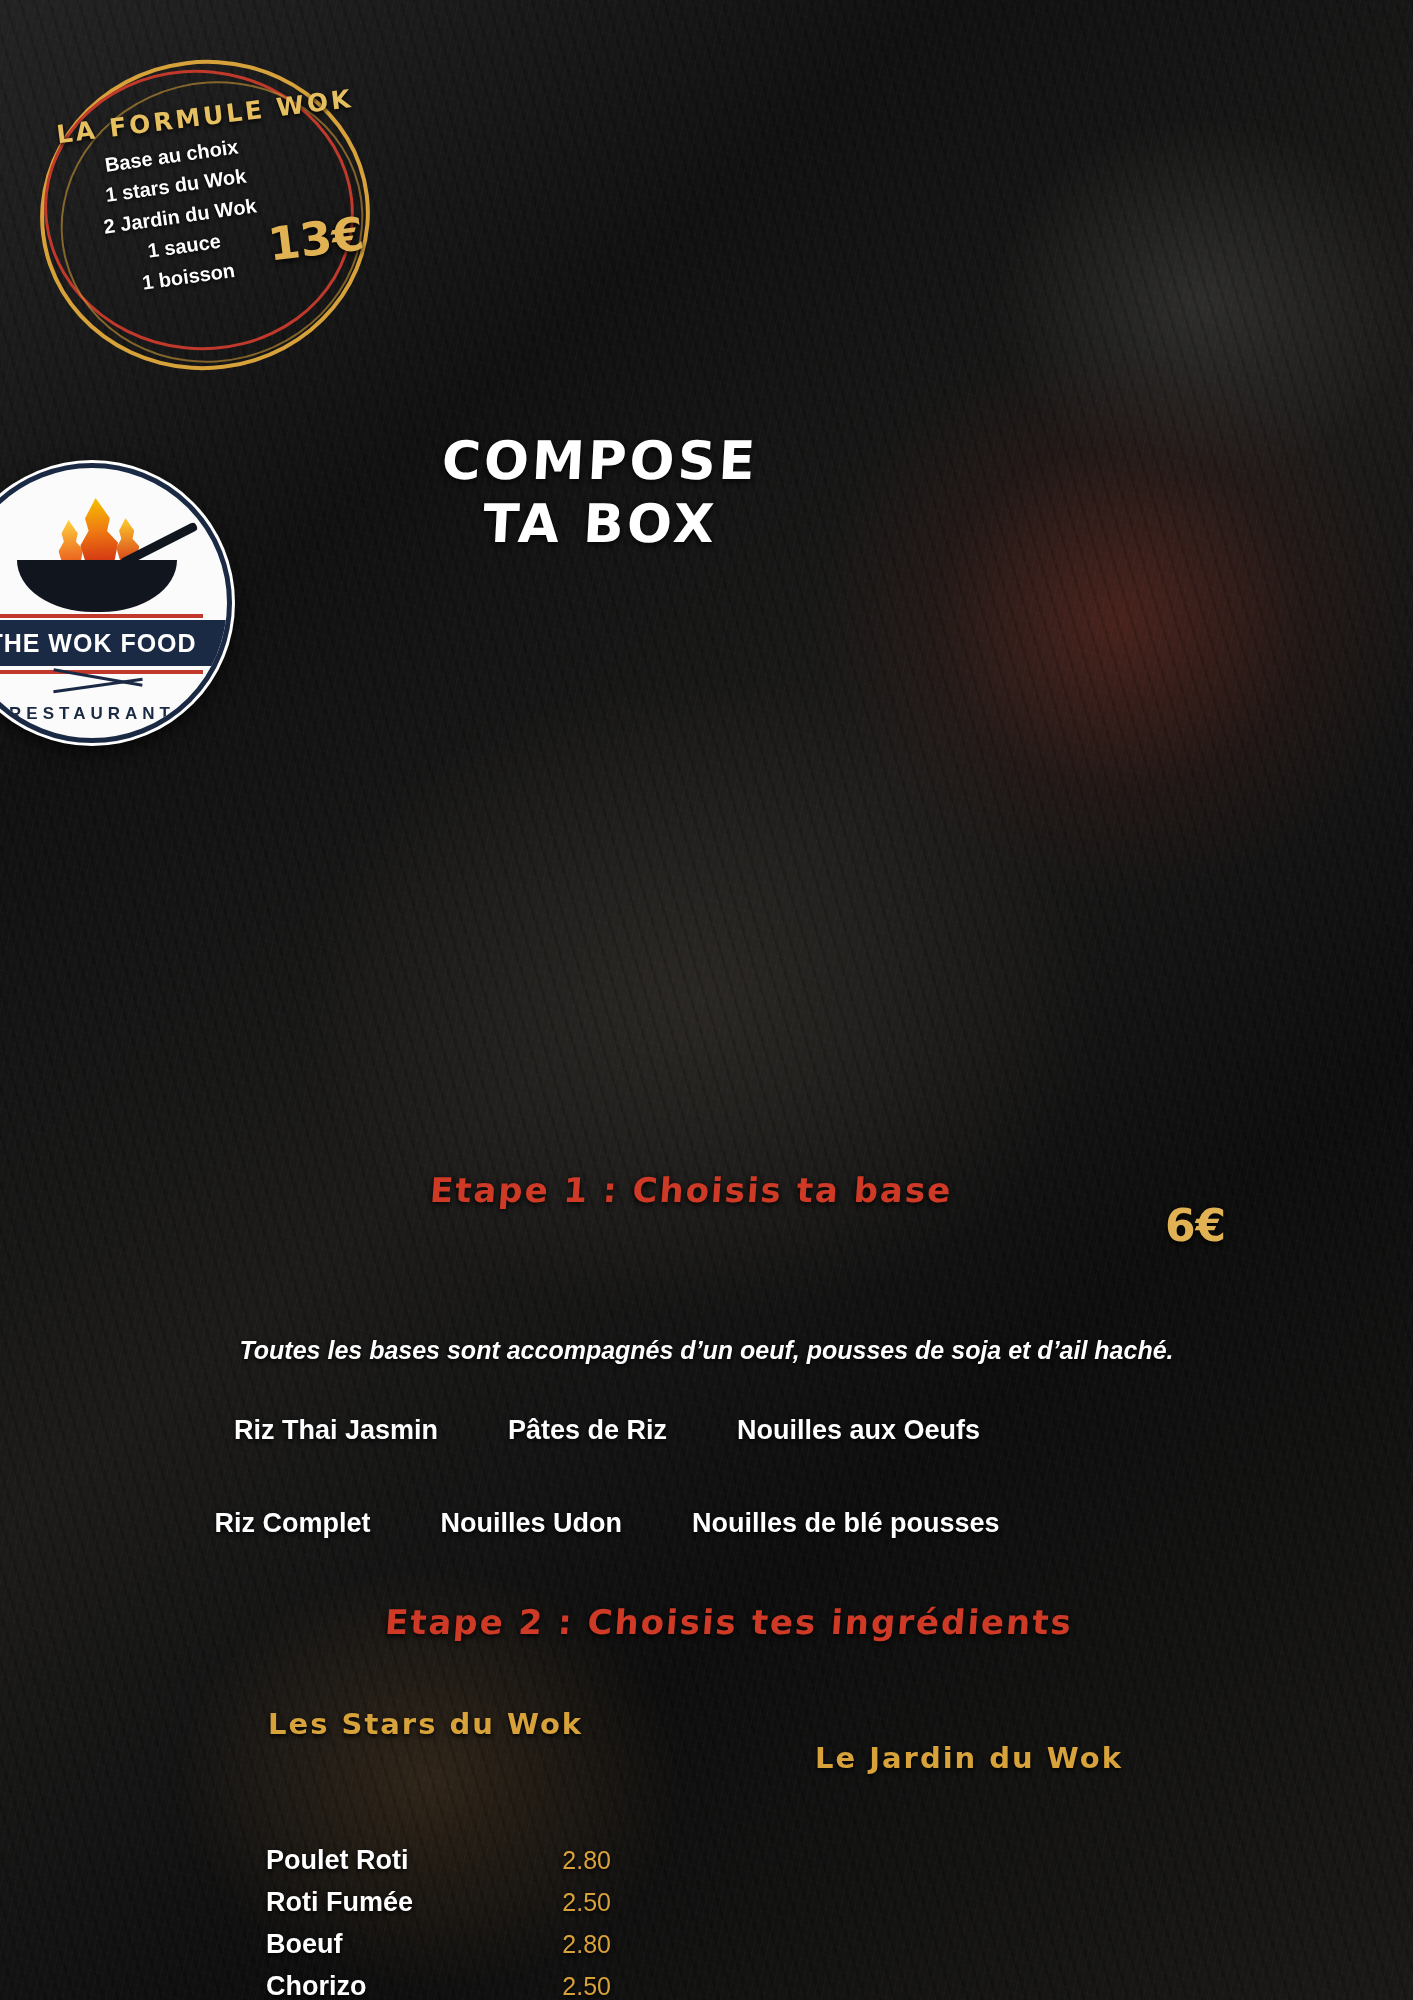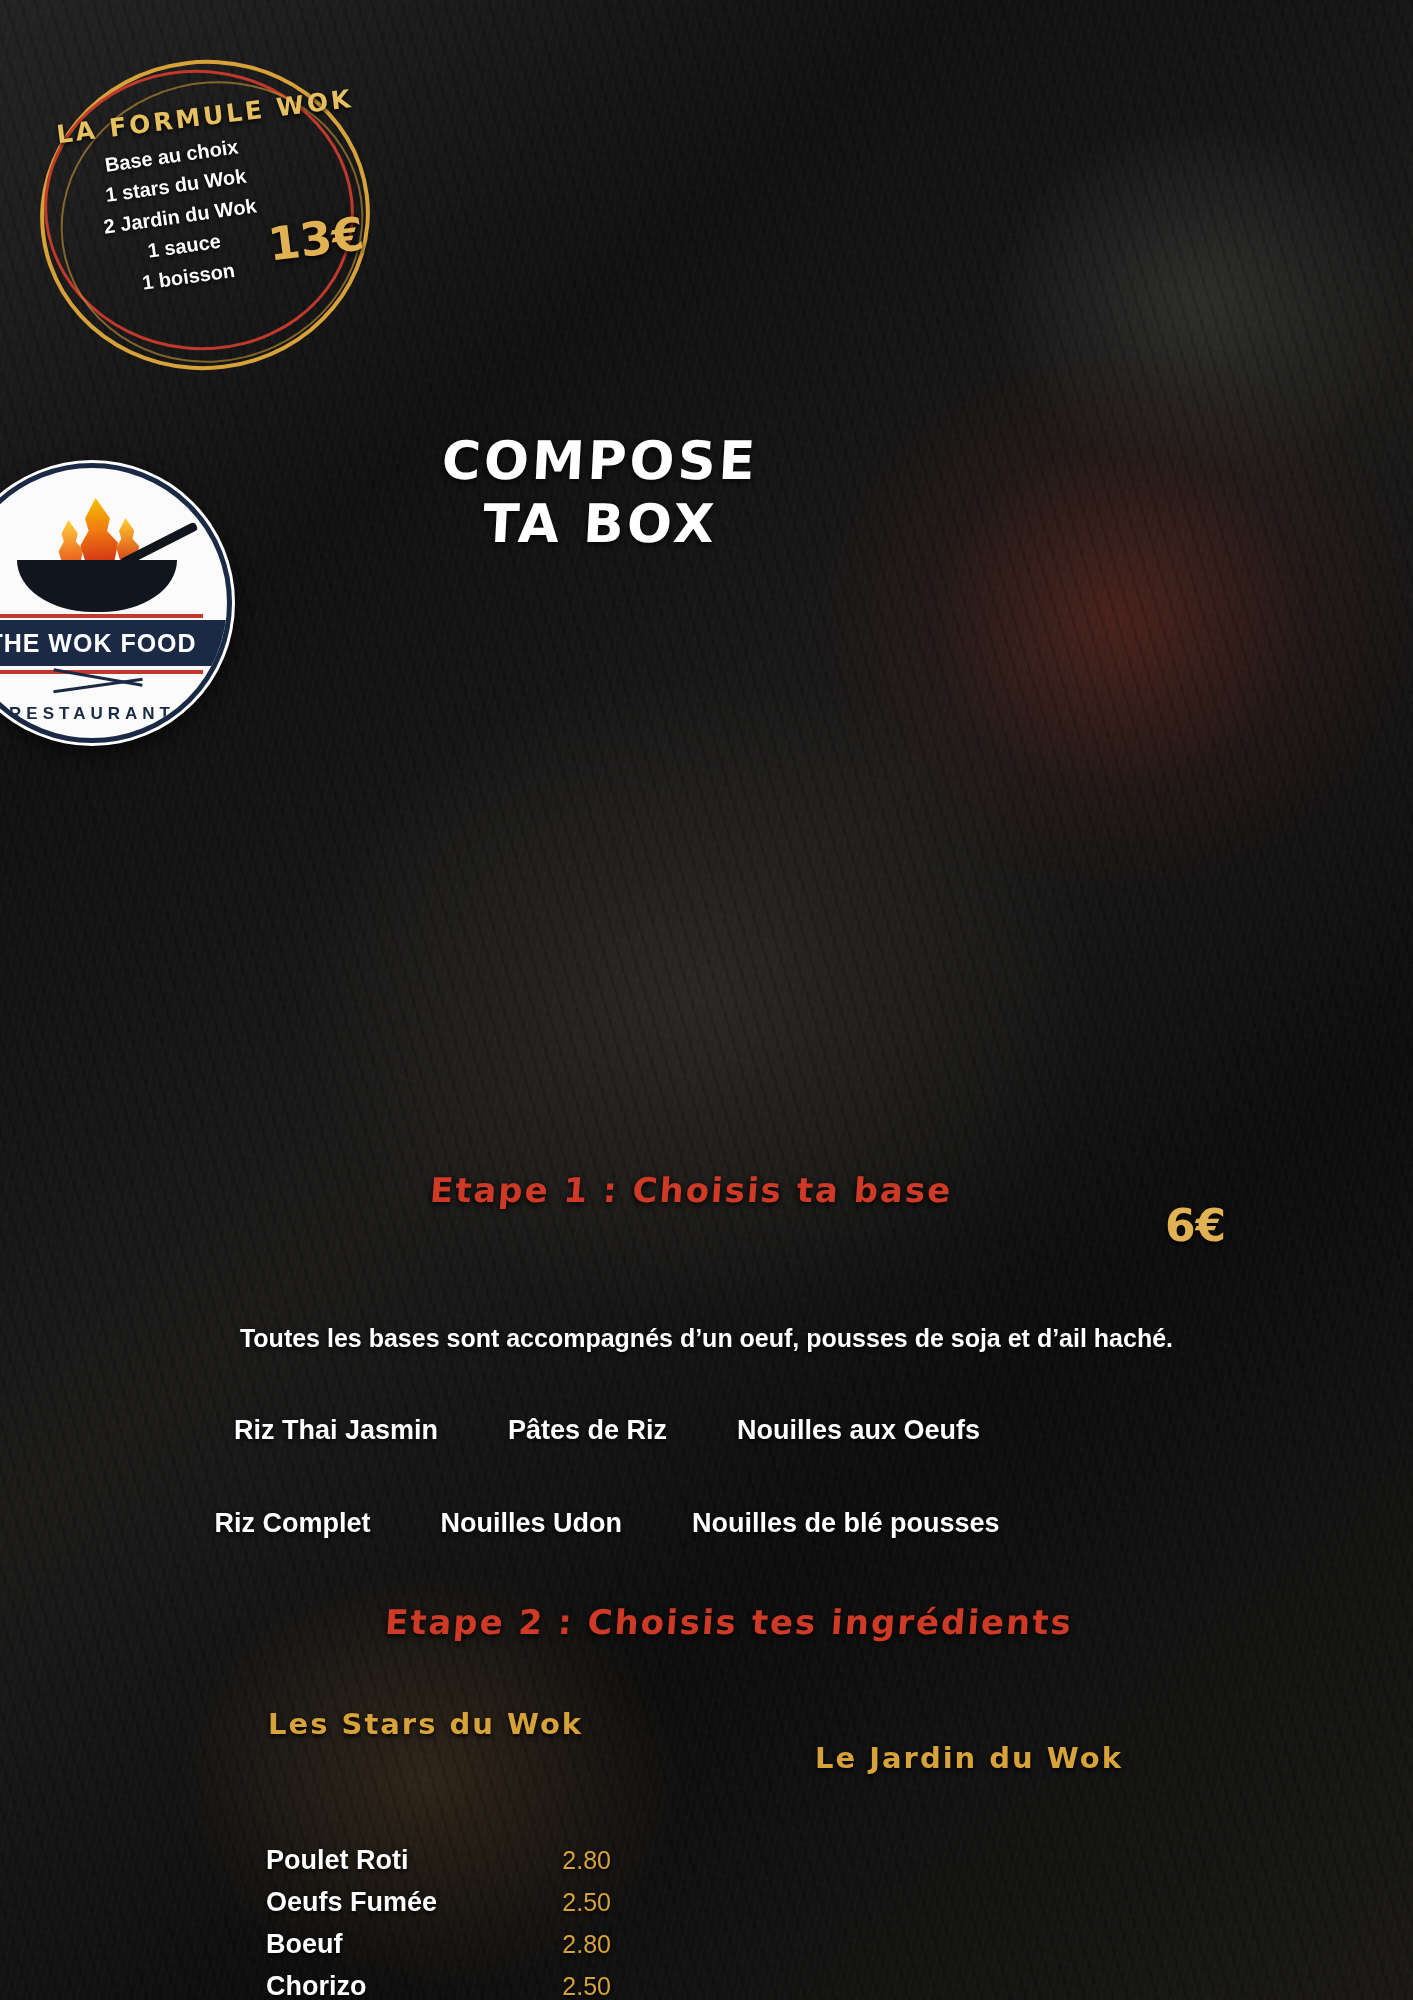--- a/index.html
+++ b/index.html
@@ -289,21 +289,21 @@
     </div>
     <div class="redline b"></div>
     <div class="chopsticks"></div>
     <div class="chopsticks b"></div>
     <div class="resto">RESTAURANT</div>
   </div>
 
   <div class="step" style="left:430px; top:455px;">Etape 1 : Choisis ta base</div>
   <div class="price-big" style="left:1165px; top:445px;">6€</div>
 
-  <div class="subnote" style="top:518px;">Toutes les bases sont accompagnés d’un oeuf, pousses de soja et d’ail haché.</div>
+  <div class="subnote" style="top:530px;font-style:italic;">Toutes les bases sont accompagnés d’un oeuf, pousses de soja et d’ail haché.</div>
 
   <div class="base-row" style="top:580px;">
     <div>Riz Thai Jasmin</div>
     <div>Pâtes de Riz</div>
     <div>Nouilles aux Oeufs</div>
   </div>
   <div class="base-row" style="top:642px;justify-content:center;">
     <div>Riz Complet</div>
     <div>Nouilles Udon</div>
     <div>Nouilles de blé pousses</div>
@@ -313,21 +313,21 @@
 
   <div class="col-head" style="left:268px; top:770px;">Les Stars du Wok</div>
   <div class="col-head" style="left:815px; top:770px;">Le Jardin du Wok</div>
 
   <div class="ing-list stars" style="left:228px; top:840px;">
     <div class="ing-row">
         <span class="ing-name">Poulet Roti</span>
         <span class="ing-price">2.80</span>
       </div>
     <div class="ing-row">
-        <span class="ing-name">Oeufs Fumée</span>
+        <span class="ing-name">Roti Fumée</span>
         <span class="ing-price">2.50</span>
       </div>
     <div class="ing-row">
         <span class="ing-name">Boeuf</span>
         <span class="ing-price">2.80</span>
       </div>
     <div class="ing-row">
         <span class="ing-name">Chorizo</span>
         <span class="ing-price">2.50</span>
       </div>

